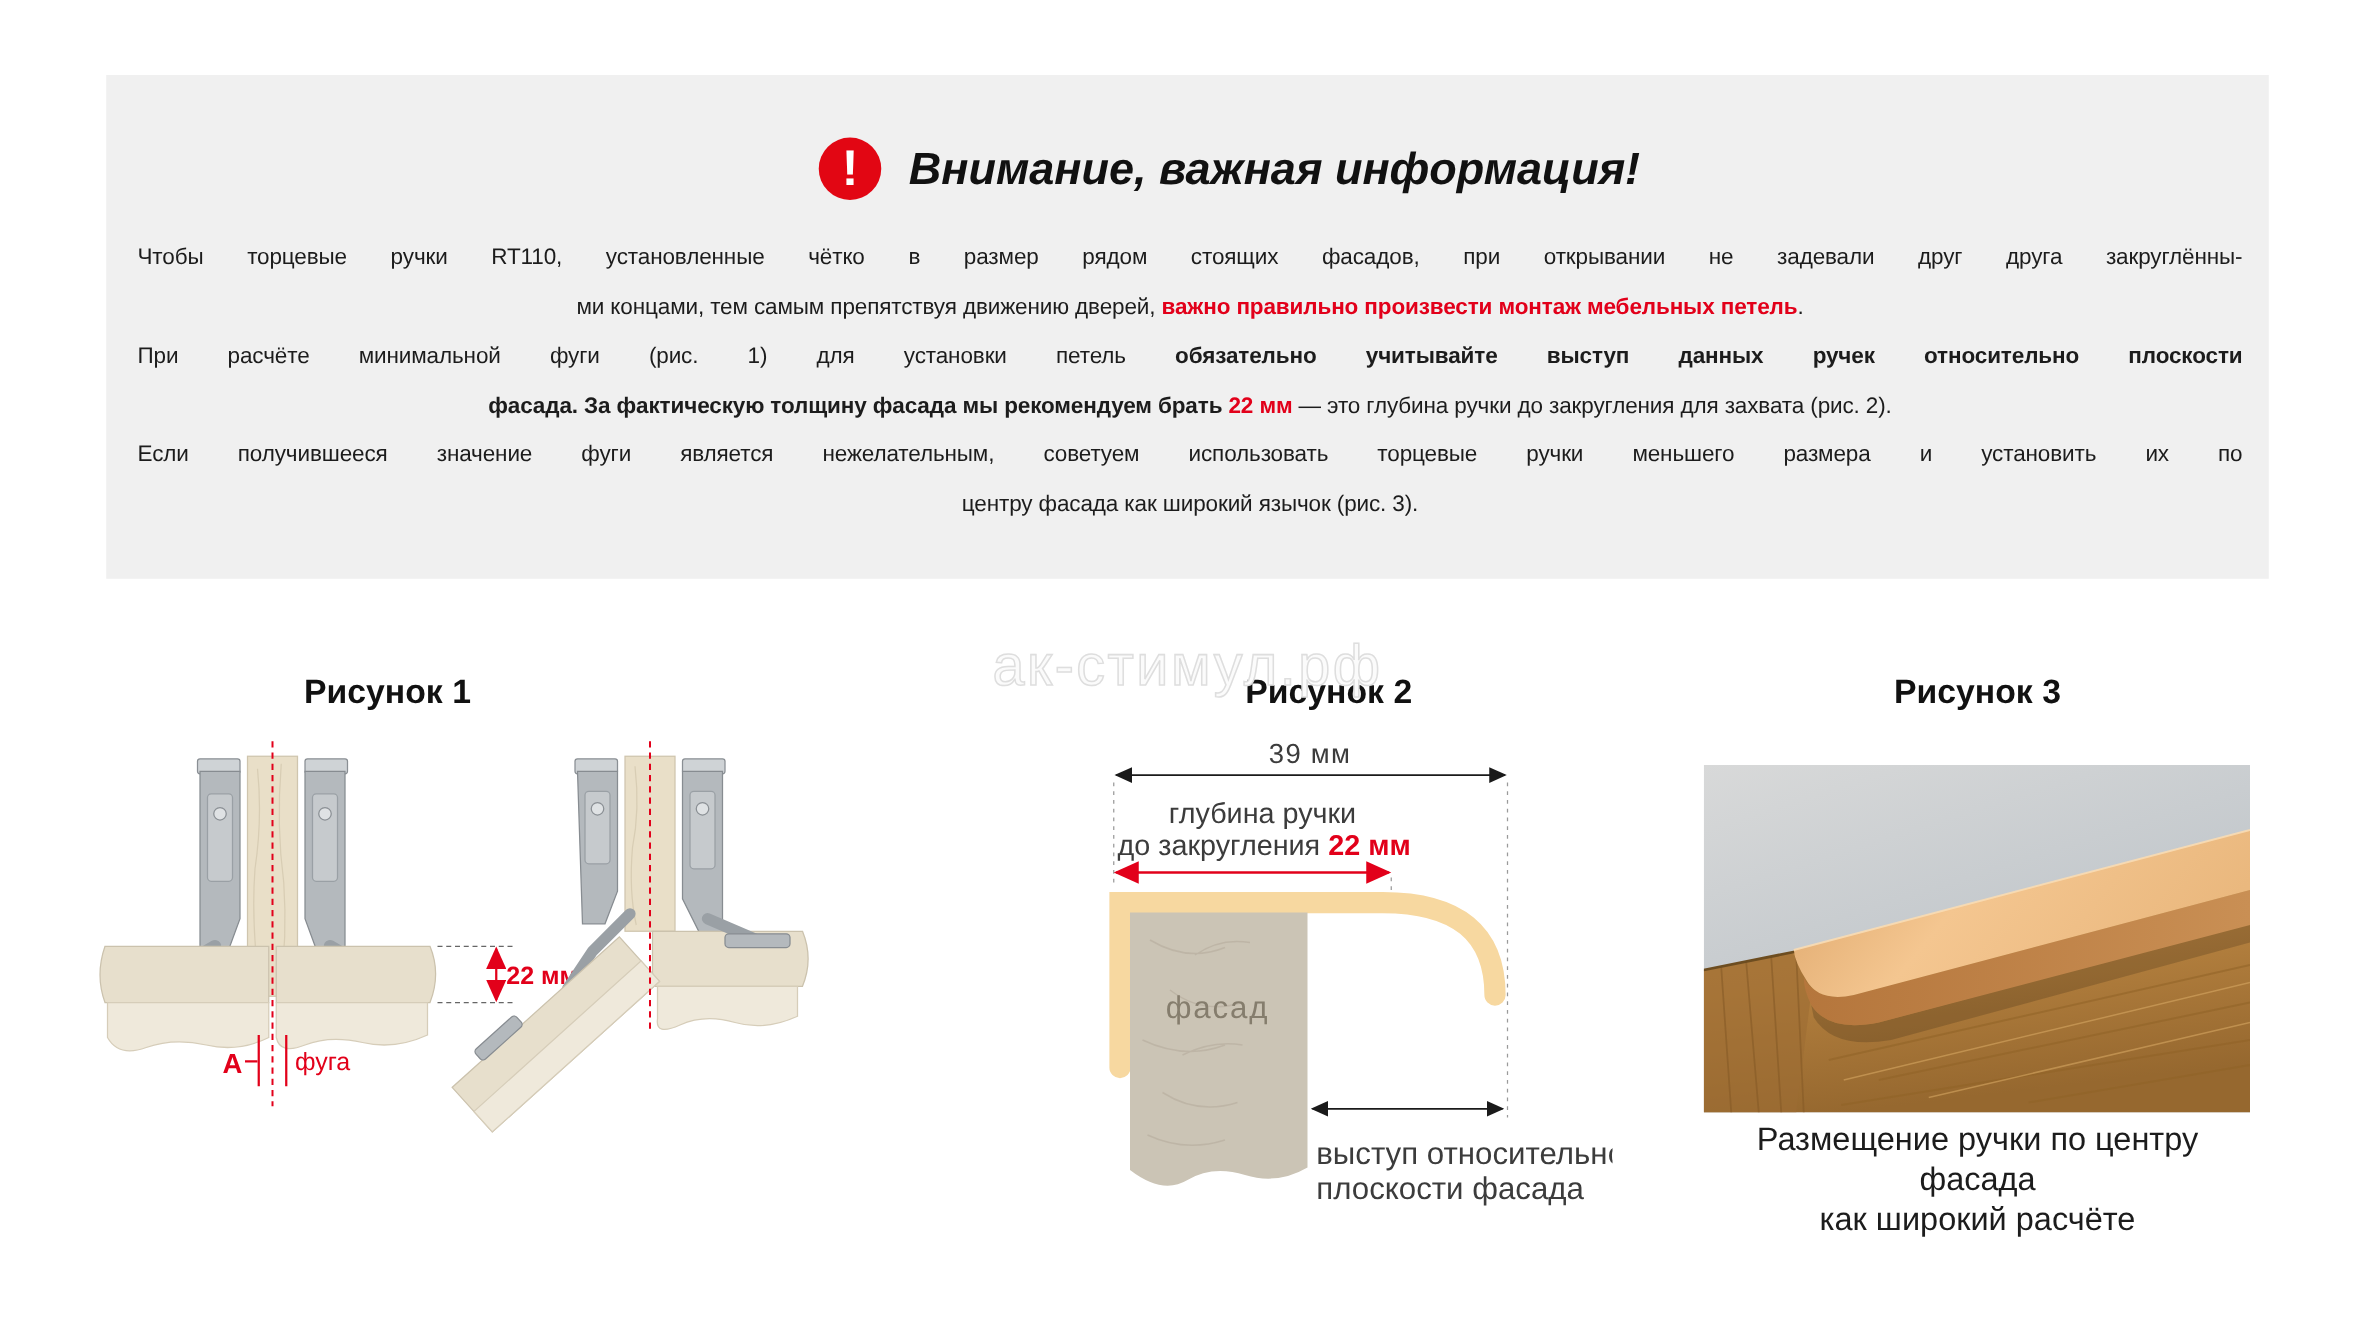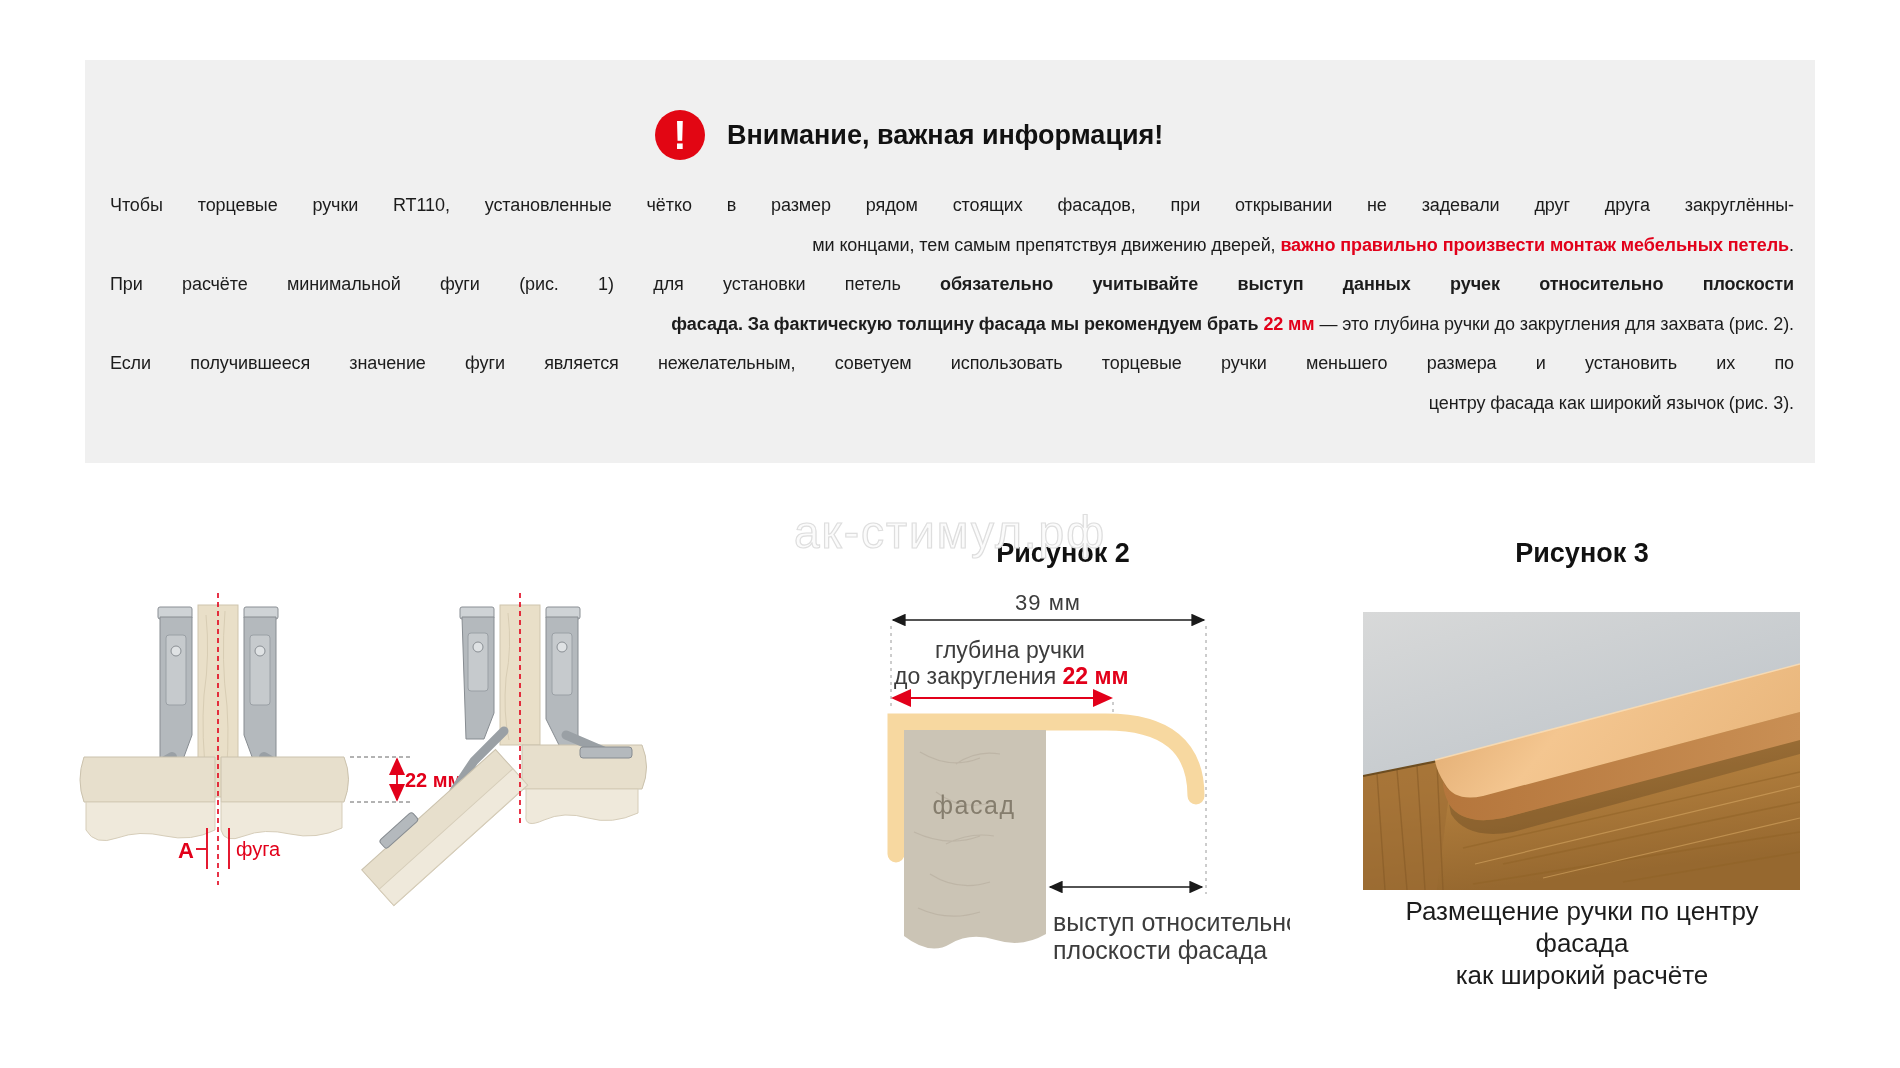--- a/index.html
+++ b/index.html
@@ -24,27 +24,27 @@
   }
   .warn-head{
     position:absolute;left:570px;top:50px;display:flex;align-items:center;gap:22px;
   }
   .warn-icon{
     width:50px;height:50px;border-radius:50%;background:#e20613;
     display:flex;align-items:center;justify-content:center;
     color:#ffffff;font-weight:bold;font-size:40px;line-height:1;
     font-family:"Liberation Sans",sans-serif;
   }
-  .warn-title{font-size:27px;font-weight:bold;color:#111;}
+  .warn-title{font-size:36px;font-weight:bold;color:#111;font-style:italic;}
   .paragraph{
     position:absolute;left:25px;top:126px;width:1684px;
     font-size:18px;line-height:39.5px;color:var(--text);
     letter-spacing:-0.1px;
   }
-  .pline{white-space:nowrap;text-align:right;}
+  .pline{white-space:nowrap;text-align:center;}
   .pline.j{white-space:normal;text-align:justify;text-align-last:justify;}
   .seg-normal{font-weight:normal;color:var(--text);}
   .seg-bold{font-weight:bold;color:var(--text);}
   .seg-redbold{font-weight:bold;color:var(--red);}
   
   .fig-caption{
     position:absolute;top:538px;width:280px;text-align:center;
     font-size:27px;font-weight:bold;color:#111;
   }
   .cap1{left:170px;}
@@ -81,20 +81,21 @@
     <div class="paragraph">
         <div class="pline j"><span class="seg-normal">Чтобы  торцевые ручки RT110, установленные чётко в размер рядом стоящих фасадов, при открывании не задевали друг друга закруглённы-</span></div>
         <div class="pline"><span class="seg-normal">ми концами, тем самым препятствуя движению дверей, </span><span class="seg-redbold">важно правильно произвести монтаж мебельных петель</span><span class="seg-normal">.</span></div>
         <div class="pline j"><span class="seg-normal">При расчёте минимальной фуги (рис. 1) для установки петель </span><span class="seg-bold">обязательно учитывайте выступ данных ручек относительно плоскости</span></div>
         <div class="pline"><span class="seg-bold">фасада. За фактическую толщину фасада мы рекомендуем брать </span><span class="seg-redbold">22 мм</span><span class="seg-normal"> — это глубина ручки до закругления для захвата (рис. 2).</span></div>
         <div class="pline j"><span class="seg-normal">Если получившееся значение фуги является нежелательным, советуем использовать торцевые ручки меньшего размера и установить их по</span></div>
         <div class="pline"><span class="seg-normal">центру фасада как широкий язычок (рис. 3).</span></div>
       </div>
   </div>
 
+  <div class="fig-caption cap1">Рисунок 1</div>
   <div class="fig-caption cap2">Рисунок 2</div>
   <div class="fig-caption cap3">Рисунок 3</div>
 
   <div class="watermark">ак-стимул.рф</div>
 
   <svg class="fig fig1" viewBox="0 0 600 390">
     <defs>
       <marker id="ar1" markerWidth="11" markerHeight="9" refX="9" refY="4.5" orient="auto-start-reverse">
         <path d="M0,0 L10,4.5 L0,9 z" fill="#e2001a"></path>
       </marker>

